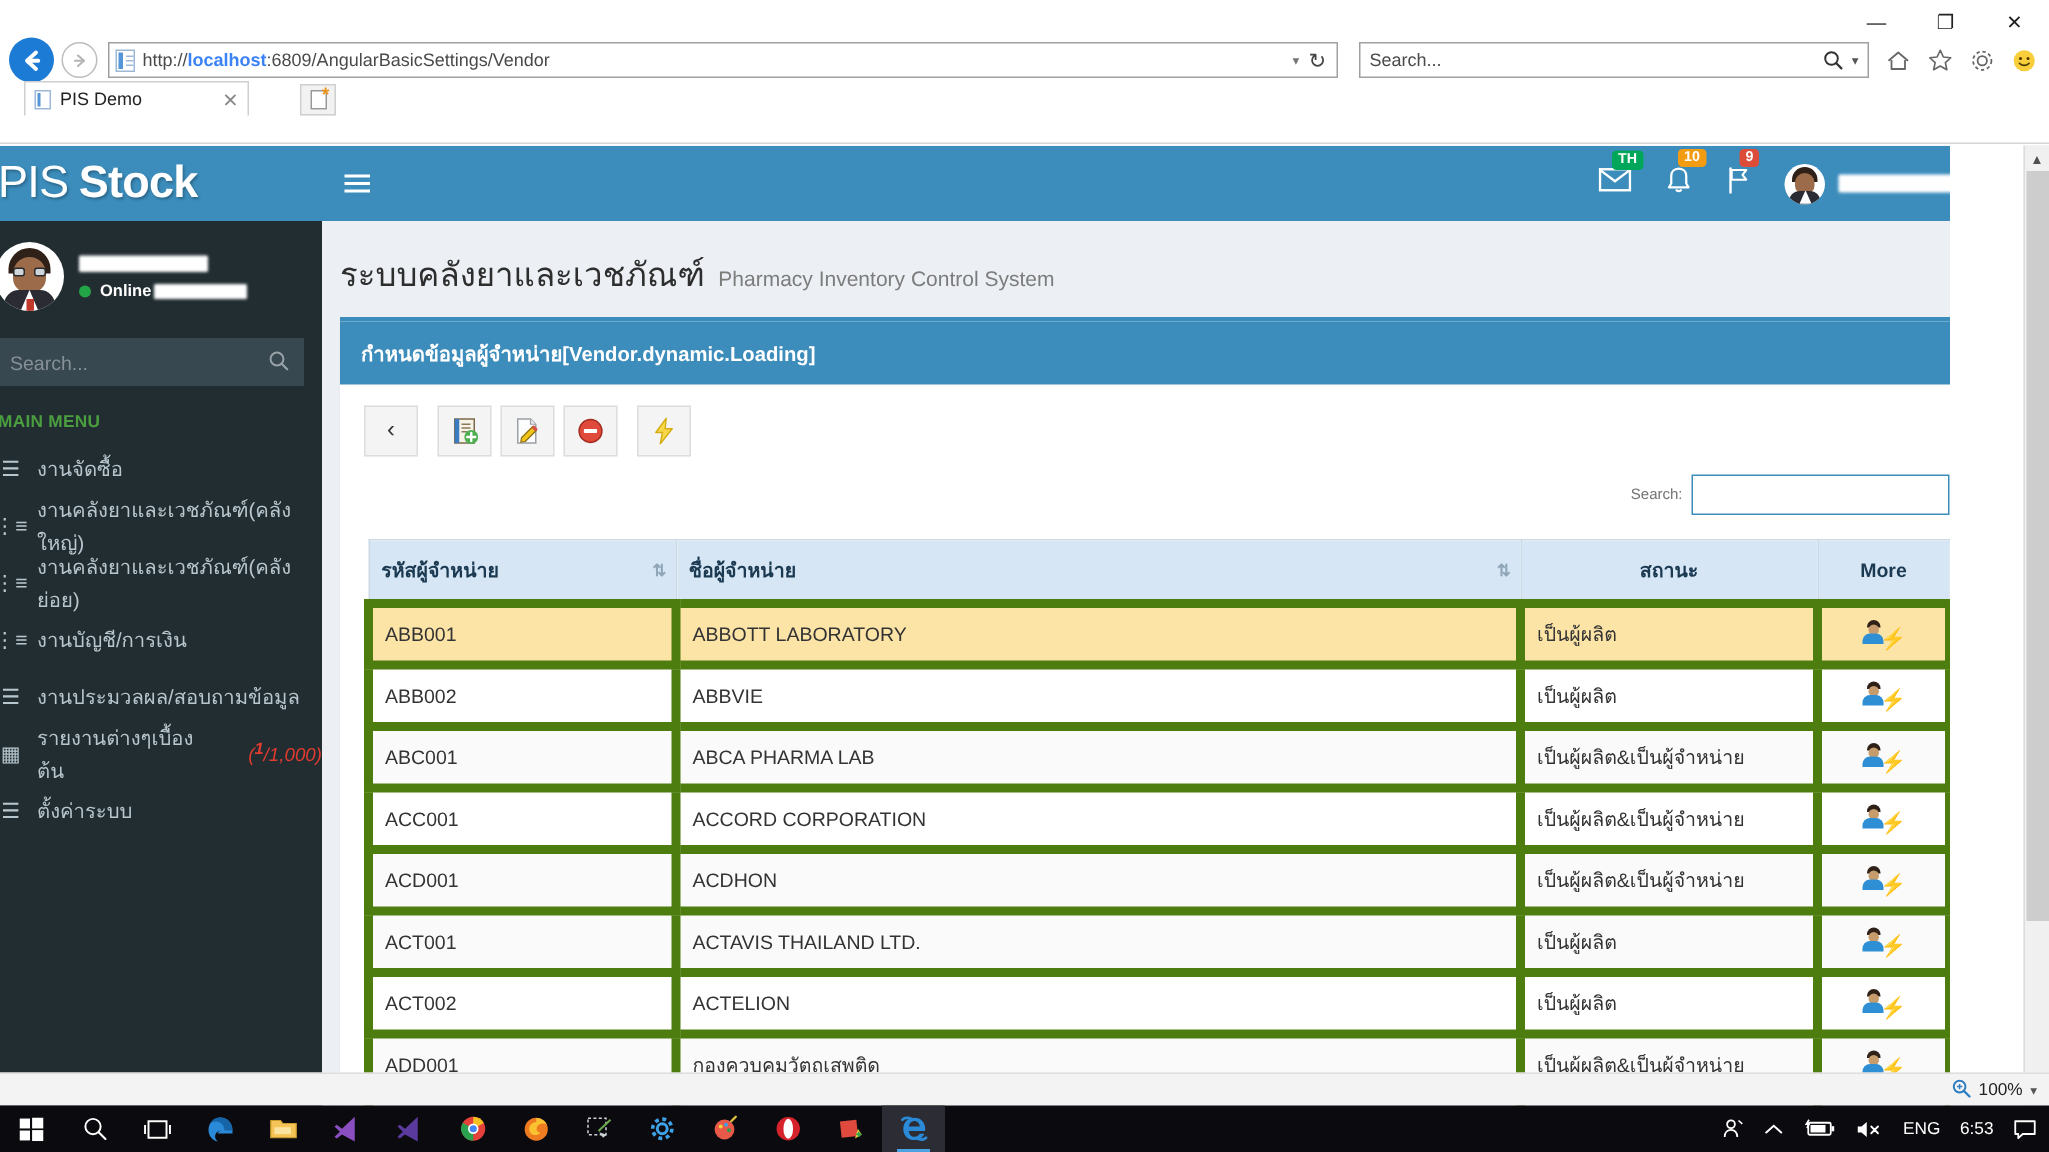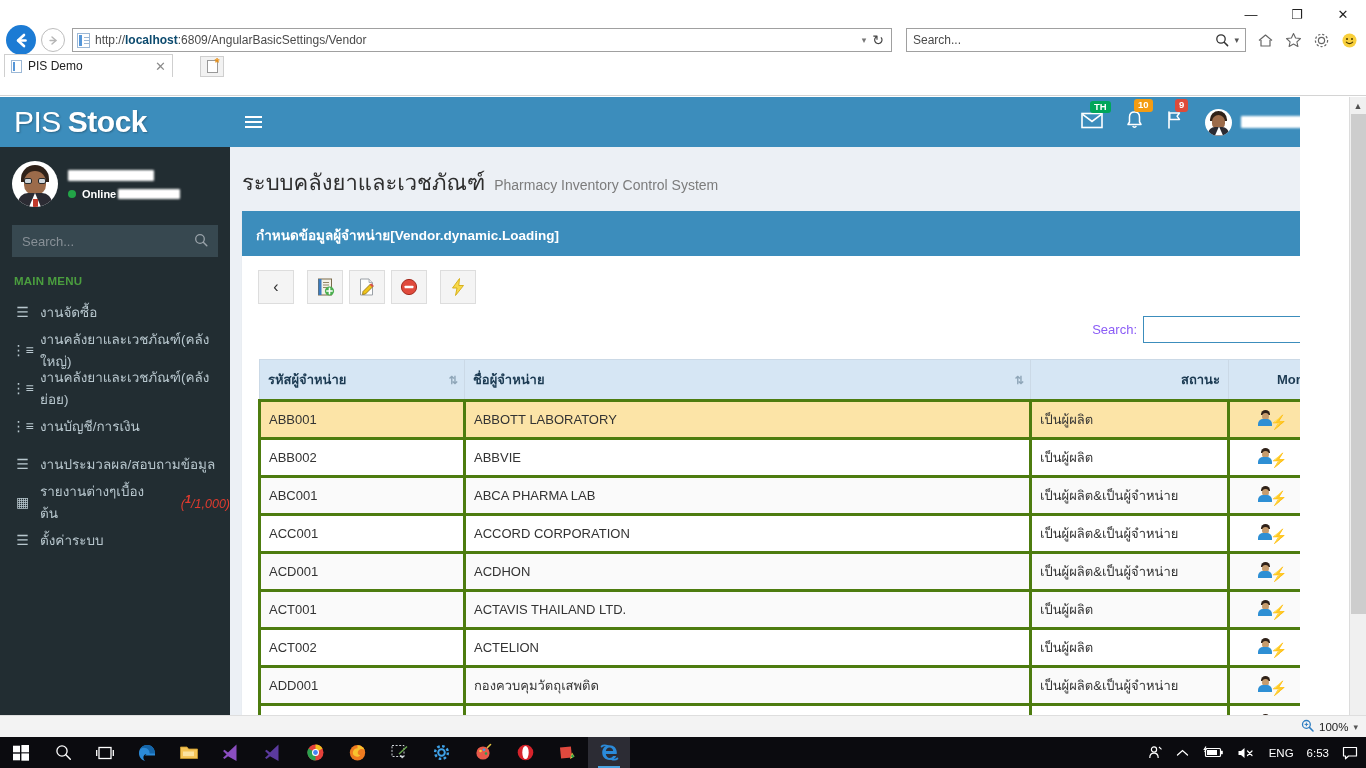--- a/index.html
+++ b/index.html
@@ -46,39 +46,39 @@
     position: relative; flex: none; margin-right: 5px;
   }
   .addr-doc-icon::before {
     content:""; position:absolute; left:1px; top:1px; width:3px; height:11px; background:#5596d8;
   }
   .addr-doc-icon::after {
     content:""; position:absolute; left:6px; top:3px; width:5px; height:1px;
     background:#9cb8d6; box-shadow: 0 3px 0 #9cb8d6, 0 6px 0 #9cb8d6;
   }
   .addr-url { flex: 1; font-size: 12px; color: #4a4a4a; white-space: nowrap; overflow: hidden; }
-  .addr-url b { color: #0c4a6e; font-weight: bold; }
+  .addr-url b { color: #3b82f6; font-weight: bold; }
   .addr-caret { color: #777; font-size: 9px; padding: 0 6px; }
   .addr-reload { color: #444; font-size: 14px; padding-right: 3px; }
 
   .ie-search {
     margin-left: 14px; height: 24px; width: 340px; border: 1px solid #a0a0a0;
     background: #fff; display: flex; align-items: center; padding: 0 6px;
     font-size: 12px; color: #4a4a4a;
   }
   .ie-search .ph { flex: 1; }
   .ie-tools { display: flex; align-items: center; margin-left: 10px; gap: 9px; }
   .ie-tool { width: 19px; height: 19px; color: #666; display:flex; align-items:center; justify-content:center; }
 
   .tab-row {
     position: absolute; top: 54px; left: 0; width: 1366px; height: 23px;
     background: #ffffff;
   }
   .tab {
-    position: absolute; left: 4px; top: 0; width: 169px; height: 23px;
+    position: absolute; left: 16px; top: 0; width: 150px; height: 23px;
     border: 1px solid #cfcfcf; border-bottom: none; background: #fff;
     display: flex; align-items: center; padding: 0 6px; font-size: 12px; color: #222;
   }
   .tab .fav { width: 11px; height: 13px; background:#fff; border:1px solid #9cb8d6; position: relative; margin-right: 6px; flex:none;}
   .tab .fav::before { content:""; position:absolute; left:1px; top:1px; width:2px; height:9px; background:#5596d8; }
   .tab .title { flex: 1; white-space: nowrap; overflow: hidden; }
   .tab .x { color: #8a8a8a; font-size: 13px; padding-left: 6px; }
   .newtab {
     position: absolute; left: 200px; top: 2px; width: 24px; height: 21px;
     border: 1px solid #cfcfcf; background: #f2f2f2; display:flex;
@@ -191,37 +191,37 @@
 
   .toolbar { display: flex; align-items: center; gap: 6px; }
   .tbtn {
     width: 36px; height: 34px; border: 1px solid #ddd; background: #f4f4f4;
     display: flex; align-items: center; justify-content: center;
   }
   .tbtn.gapped { margin-left: 7px; }
   .tbtn .chev { color: #333; font-size: 16px; }
 
   .search-row { display: flex; justify-content: flex-end; align-items: center; margin-top: 12px; padding-right: 3px; }
-  .search-row label { font-size: 13px; color: #8b5cf6; margin-right: 6px; }
+  .search-row label { font-size: 10px; color: #737373; margin-right: 6px; }
   .search-row input {
     width: 172px; height: 27px; border: 1px solid #3c8dbc; outline: none;
     padding: 0 6px; font-size: 13px; font-family: "Liberation Sans", sans-serif;
   }
 
   table.grid { width: 100%; border-collapse: collapse; margin-top: 16px; font-size: 13px; }
   table.grid th {
     background: #d6e6f4; border: 1px solid #cbd9e6; color: #1b3a52;
     font-weight: bold; padding: 9px 8px; text-align: left; position: relative;
   }
-  table.grid th.c { text-align: right; }
+  table.grid th.c { text-align: center; }
   table.grid th .sorti {
     position: absolute; right: 8px; top: 50%; transform: translateY(-50%);
     color: #8fa6b8; font-size: 11px; letter-spacing: -2px;
   }
-  table.grid td { border: 3px solid #4d7c0f; padding: 7px 8px; color: #333; margin-top: 32px; }
+  table.grid td { border: 6px solid #4d7c0f; padding: 7px 8px; color: #333; margin-top: 32px; }
   table.grid td.c { text-align: center; }
   table.grid tr.odd td { background: #fafafa; }
   table.grid tr.hl td { background: #fce4a7; }
 
   .col1 { width: 205px; } .col3 { width: 198px; } .col4 { width: 88px; }
 
   .pplus { display:inline-block; width:17px; height:17px; position: relative; }
   .pplus .h { position:absolute; left:4px; top:0px; width:9px; height:5px; background:#2f2118; border-radius:5px 5px 0 0;}
   .pplus .f { position:absolute; left:5px; top:3px; width:7px; height:7px; background:#c69c6d; border-radius:4px;}
   .pplus .b { position:absolute; left:1px; bottom:1px; width:14px; height:7px; background:#2e8fd4; border-radius:5px 5px 0 0;}

